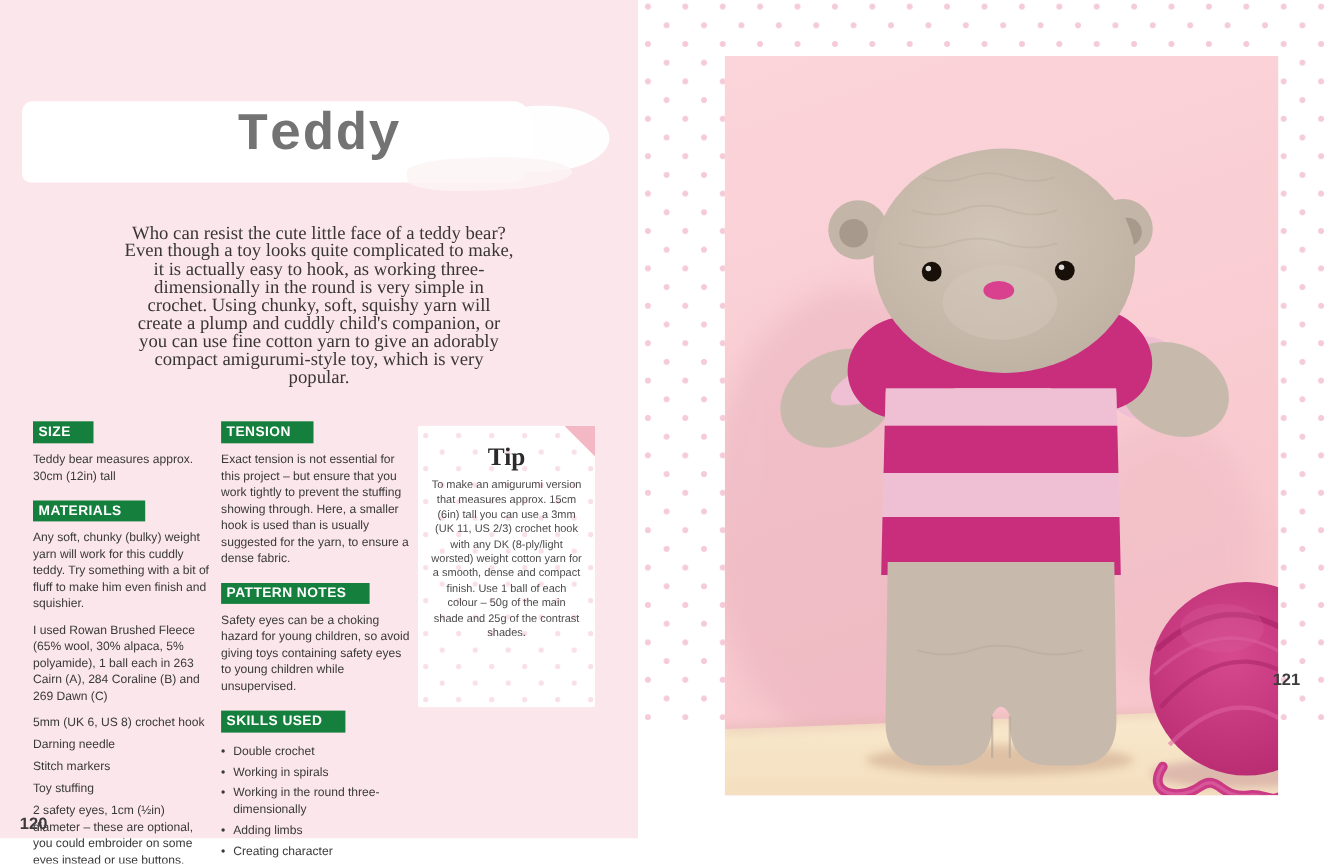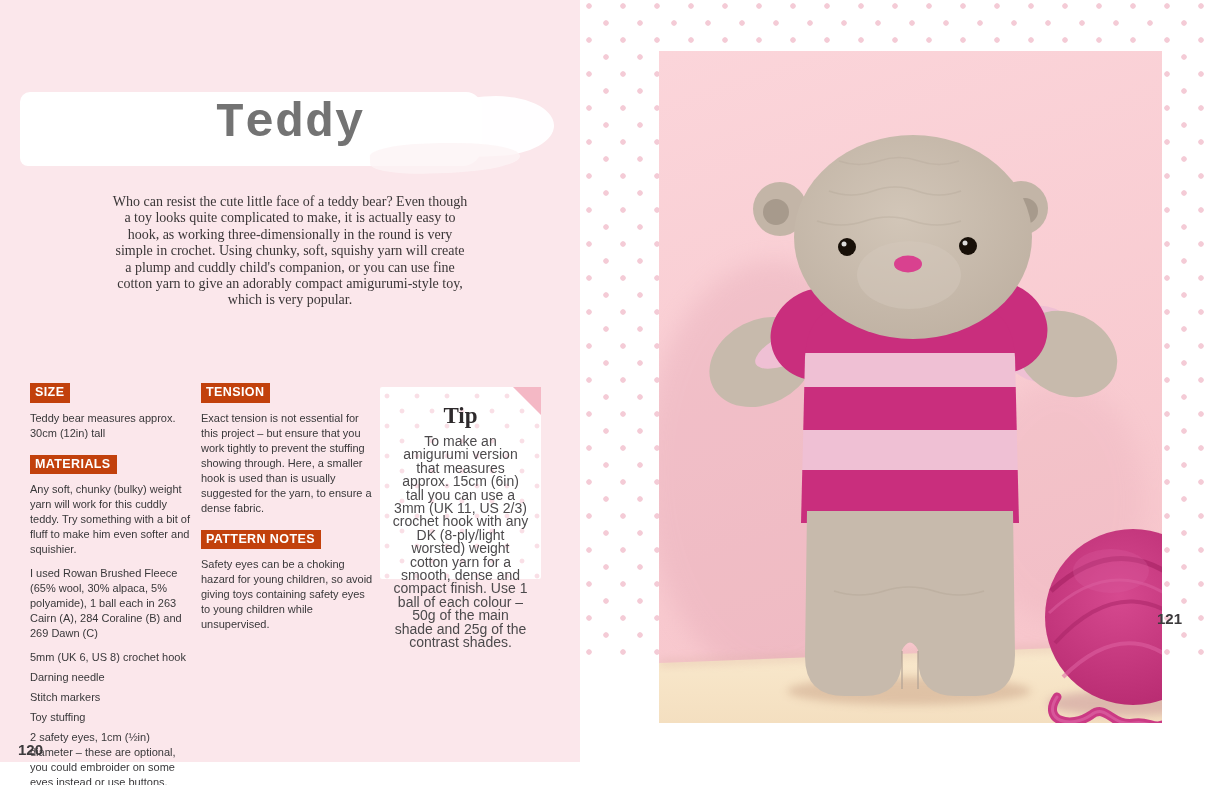--- a/index.html
+++ b/index.html
@@ -34,48 +34,48 @@
     transform:rotate(-2deg);
   }
   .title-wrap{
     position:absolute;left:20px;top:96px;width:540px;text-align:center;z-index:3;
   }
   .page-title{
     font-family:Liberation Mono, monospace;
     font-size:48px;font-weight:700;letter-spacing:1px;color:#737373;
   }
   .intro{
-    position:absolute;left:112px;top:194px;width:356px;
+    position:absolute;left:112px;top:204px;width:356px;
     font-family:"Liberation Serif",serif;
-    font-size:14px;line-height:16.4px;color:#3a3637;
+    font-size:17px;line-height:16.4px;color:#3a3637;
     text-align:center;z-index:3;
   }
   .col{position:absolute;font-size:11px;line-height:15px;color:#39383a;}
   .col1{left:30px;top:383px;width:161px;}
   .col2{left:201px;top:383px;width:172px;}
   .sec-head{
-    display:inline-block;background:#c2410c;color:#ffffff;
+    display:inline-block;background:#15803d;color:#ffffff;
     font-weight:700;font-size:12.5px;line-height:1;
-    padding:3px 6px 4px 5px;letter-spacing:.4px;
+    padding:3px 21px 4px 5px;letter-spacing:.4px;
     margin:0 0 8px 0;
   }
   .col p{margin:0 0 5px 0;}
   .col p.para{margin-bottom:9px;}
   .sec{margin-bottom:14px;}
   .skills-list{list-style:none;margin:2px 0 0 0;padding:0;}
   .skills-list li{
     position:relative;padding-left:11px;margin-bottom:4px;
   }
   .skills-list li::before{
     content:"•";position:absolute;left:0;top:0;color:#39383a;font-size:11px;
   }
 
   
   .tip-card{
-    position:absolute;left:380px;top:387px;width:161px;height:192px;
+    position:absolute;left:380px;top:387px;width:161px;height:256px;
     background-color:#ffffff;
     background-image:
       radial-gradient(circle,#f9dfe6 2px,rgba(255,255,255,0) 2.8px),
       radial-gradient(circle,#f9dfe6 2px,rgba(255,255,255,0) 2.8px);
     background-size:30px 30px,30px 30px;
     background-position:7px 9px,22px 24px;
     border-radius:2px;
     z-index:4;
   }
   .tip-fold{
@@ -83,21 +83,21 @@
     background:#f4b8c5;
     clip-path:polygon(0 0,100% 0,100% 100%);
   }
   .tip-title{
     margin-top:16px;text-align:center;
     font-family:"Liberation Serif",serif;
     font-size:23px;font-weight:700;color:#2e2a2c;
   }
   .tip-body{
     margin:6px 12px 0 12px;text-align:center;
-    font-size:14px;line-height:13.4px;color:#4c4a4c;
+    font-size:10px;line-height:13.4px;color:#4c4a4c;
   }
 
   .page-num{position:absolute;font-size:15px;font-weight:700;color:#3c3a3c;}
   .page-num-left{left:18px;top:741px;}
   .page-num-right{right:32px;bottom:28px;}
 
   
   .page-right{
     position:absolute;left:580px;top:0;width:634px;height:655px;
     background-color:#ffffff;
@@ -127,38 +127,49 @@
 
     <div class="intro">Who can resist the cute little face of a teddy bear? Even though a toy looks quite complicated to make, it is actually easy to hook, as working three-dimensionally in the round is very simple in crochet. Using chunky, soft, squishy yarn will create a plump and cuddly child's companion, or you can use fine cotton yarn to give an adorably compact amigurumi-style toy, which is very popular.</div>
 
     <div class="col col1">
       <div class="sec">
         <span class="sec-head">SIZE</span>
         <p>Teddy bear measures approx. 30cm (12in) tall</p>
       </div>
       <div class="sec">
         <span class="sec-head">MATERIALS</span>
-        <p class="para">Any soft, chunky (bulky) weight yarn will work for this cuddly teddy. Try something with a bit of fluff to make him even softer and squishier.</p>
+        <p class="para">Any soft, chunky (bulky) weight yarn will work for this cuddly teddy. Try something with a bit of fluff to make him even finish and squishier.</p>
         <p class="para">I used Rowan Brushed Fleece (65% wool, 30% alpaca, 5% polyamide), 1 ball each in 263 Cairn (A), 284 Coraline (B) and 269 Dawn (C)</p>
         <p>5mm (UK 6, US 8) crochet hook</p>
         <p>Darning needle</p>
         <p>Stitch markers</p>
         <p>Toy stuffing</p>
         <p>2 safety eyes, 1cm (½in) diameter – these are optional, you could embroider on some eyes instead or use buttons.</p>
       </div>
     </div>
 
     <div class="col col2">
       <div class="sec">
         <span class="sec-head">TENSION</span>
         <p>Exact tension is not essential for this project – but ensure that you work tightly to prevent the stuffing showing through. Here, a smaller hook is used than is usually suggested for the yarn, to ensure a dense fabric.</p>
       </div>
       <div class="sec">
         <span class="sec-head">PATTERN NOTES</span>
         <p>Safety eyes can be a choking hazard for young children, so avoid giving toys containing safety eyes to young children while unsupervised.</p>
+      </div>
+      <div class="sec">
+        <span class="sec-head">SKILLS USED</span>
+        <ul class="skills-list">
+          <li>Double crochet</li>
+          <li>Working in spirals</li>
+          <li>Working in the round three-dimensionally</li>
+          <li>Adding limbs</li>
+          <li>Creating character</li>
+
+        </ul>
       </div>
     </div>
 
     <div class="tip-card">
       <div class="tip-fold"></div>
       <div class="tip-title">Tip</div>
       <div class="tip-body">To make an amigurumi version that measures approx. 15cm (6in) tall you can use a 3mm (UK 11, US 2/3) crochet hook with any DK (8-ply/light worsted) weight cotton yarn for a smooth, dense and compact finish. Use 1 ball of each colour – 50g of the main shade and 25g of the contrast shades.</div>
     </div>
 
     <div class="page-num page-num-left">120</div>

